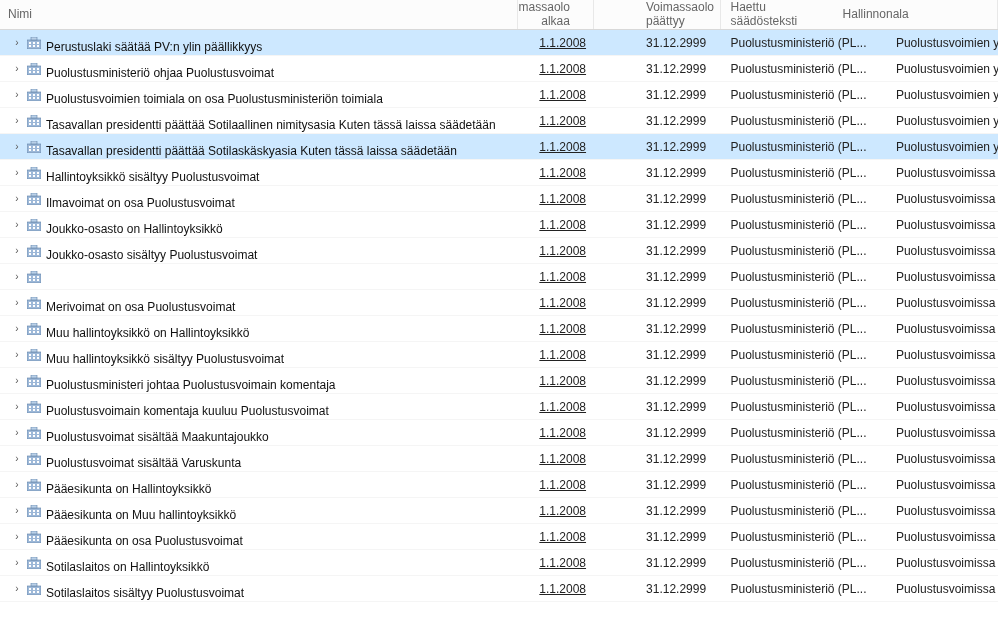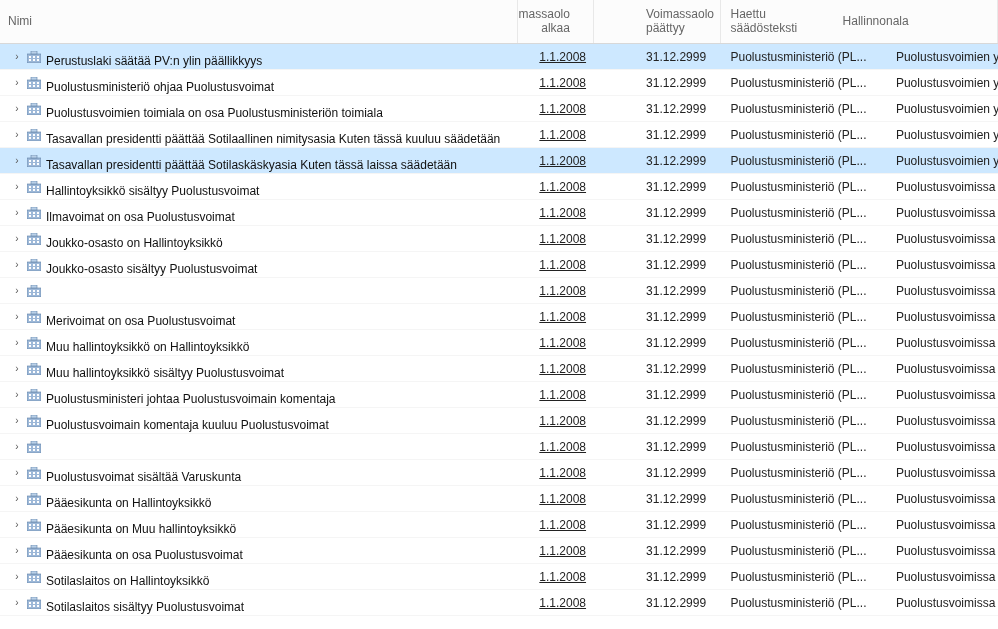--- a/index.html
+++ b/index.html
@@ -8,21 +8,21 @@
     font-size: 12px;
     color: #333;
     background: #fff;
     width: 998px;
     overflow: hidden;
   }
   .grid { width: 998px; }
   .header-row {
     display: flex;
     border-bottom: 1px solid #d8d8d8;
-    height: 44px;
+    height: 30px;
     background: #fcfcfc;
   }
   .header-cell {
     display: flex;
     align-items: center;
     padding: 2px 6px;
     color: #666;
     font-size: 12px;
     border-right: 1px solid #e8e8e8;
     line-height: 1.1;
@@ -168,21 +168,21 @@
   <rect x="0" y="3" width="14" height="9" fill="#9db8d8" stroke="#5e7fa6" stroke-width="0.6"></rect>
   <rect x="4" y="0" width="6" height="3" fill="#b9d0e8" stroke="#5e7fa6" stroke-width="0.6"></rect>
   <rect x="2" y="5" width="2" height="2" fill="#fff"></rect>
   <rect x="6" y="5" width="2" height="2" fill="#fff"></rect>
   <rect x="10" y="5" width="2" height="2" fill="#fff"></rect>
   <rect x="2" y="8" width="2" height="2" fill="#fff"></rect>
   <rect x="6" y="8" width="2" height="2" fill="#fff"></rect>
   <rect x="10" y="8" width="2" height="2" fill="#fff"></rect>
 </svg>
             </span>
-            <span class="name-text">Tasavallan presidentti päättää Sotilaallinen nimitysasia Kuten tässä kuuluu säädetään</span>
+            <span class="name-text">Tasavallan presidentti päättää Sotilaallinen nimitysasia Kuten tässä laissa säädetään</span>
           </div>
         </div>
         <div class="cell col-start">1.1.2008</div>
         <div class="cell col-end">31.12.2999</div>
         <div class="cell col-admin">Puolustusministeriö (PL...</div>
         <div class="cell col-text">Puolustusvoimien ylimma</div>
       </div>
       <div class="body-row selected">
         <div class="cell col-name">
           <div class="name-inner">
@@ -455,20 +455,21 @@
   <rect x="0" y="3" width="14" height="9" fill="#9db8d8" stroke="#5e7fa6" stroke-width="0.6"></rect>
   <rect x="4" y="0" width="6" height="3" fill="#b9d0e8" stroke="#5e7fa6" stroke-width="0.6"></rect>
   <rect x="2" y="5" width="2" height="2" fill="#fff"></rect>
   <rect x="6" y="5" width="2" height="2" fill="#fff"></rect>
   <rect x="10" y="5" width="2" height="2" fill="#fff"></rect>
   <rect x="2" y="8" width="2" height="2" fill="#fff"></rect>
   <rect x="6" y="8" width="2" height="2" fill="#fff"></rect>
   <rect x="10" y="8" width="2" height="2" fill="#fff"></rect>
 </svg>
             </span>
+            <span class="name-text">Puolustusvoimat sisältää Maakuntajoukko</span>
           </div>
         </div>
         <div class="cell col-start">1.1.2008</div>
         <div class="cell col-end">31.12.2999</div>
         <div class="cell col-admin">Puolustusministeriö (PL...</div>
         <div class="cell col-text">Puolustusvoimissa on pu</div>
       </div>
       <div class="body-row">
         <div class="cell col-name">
           <div class="name-inner">

